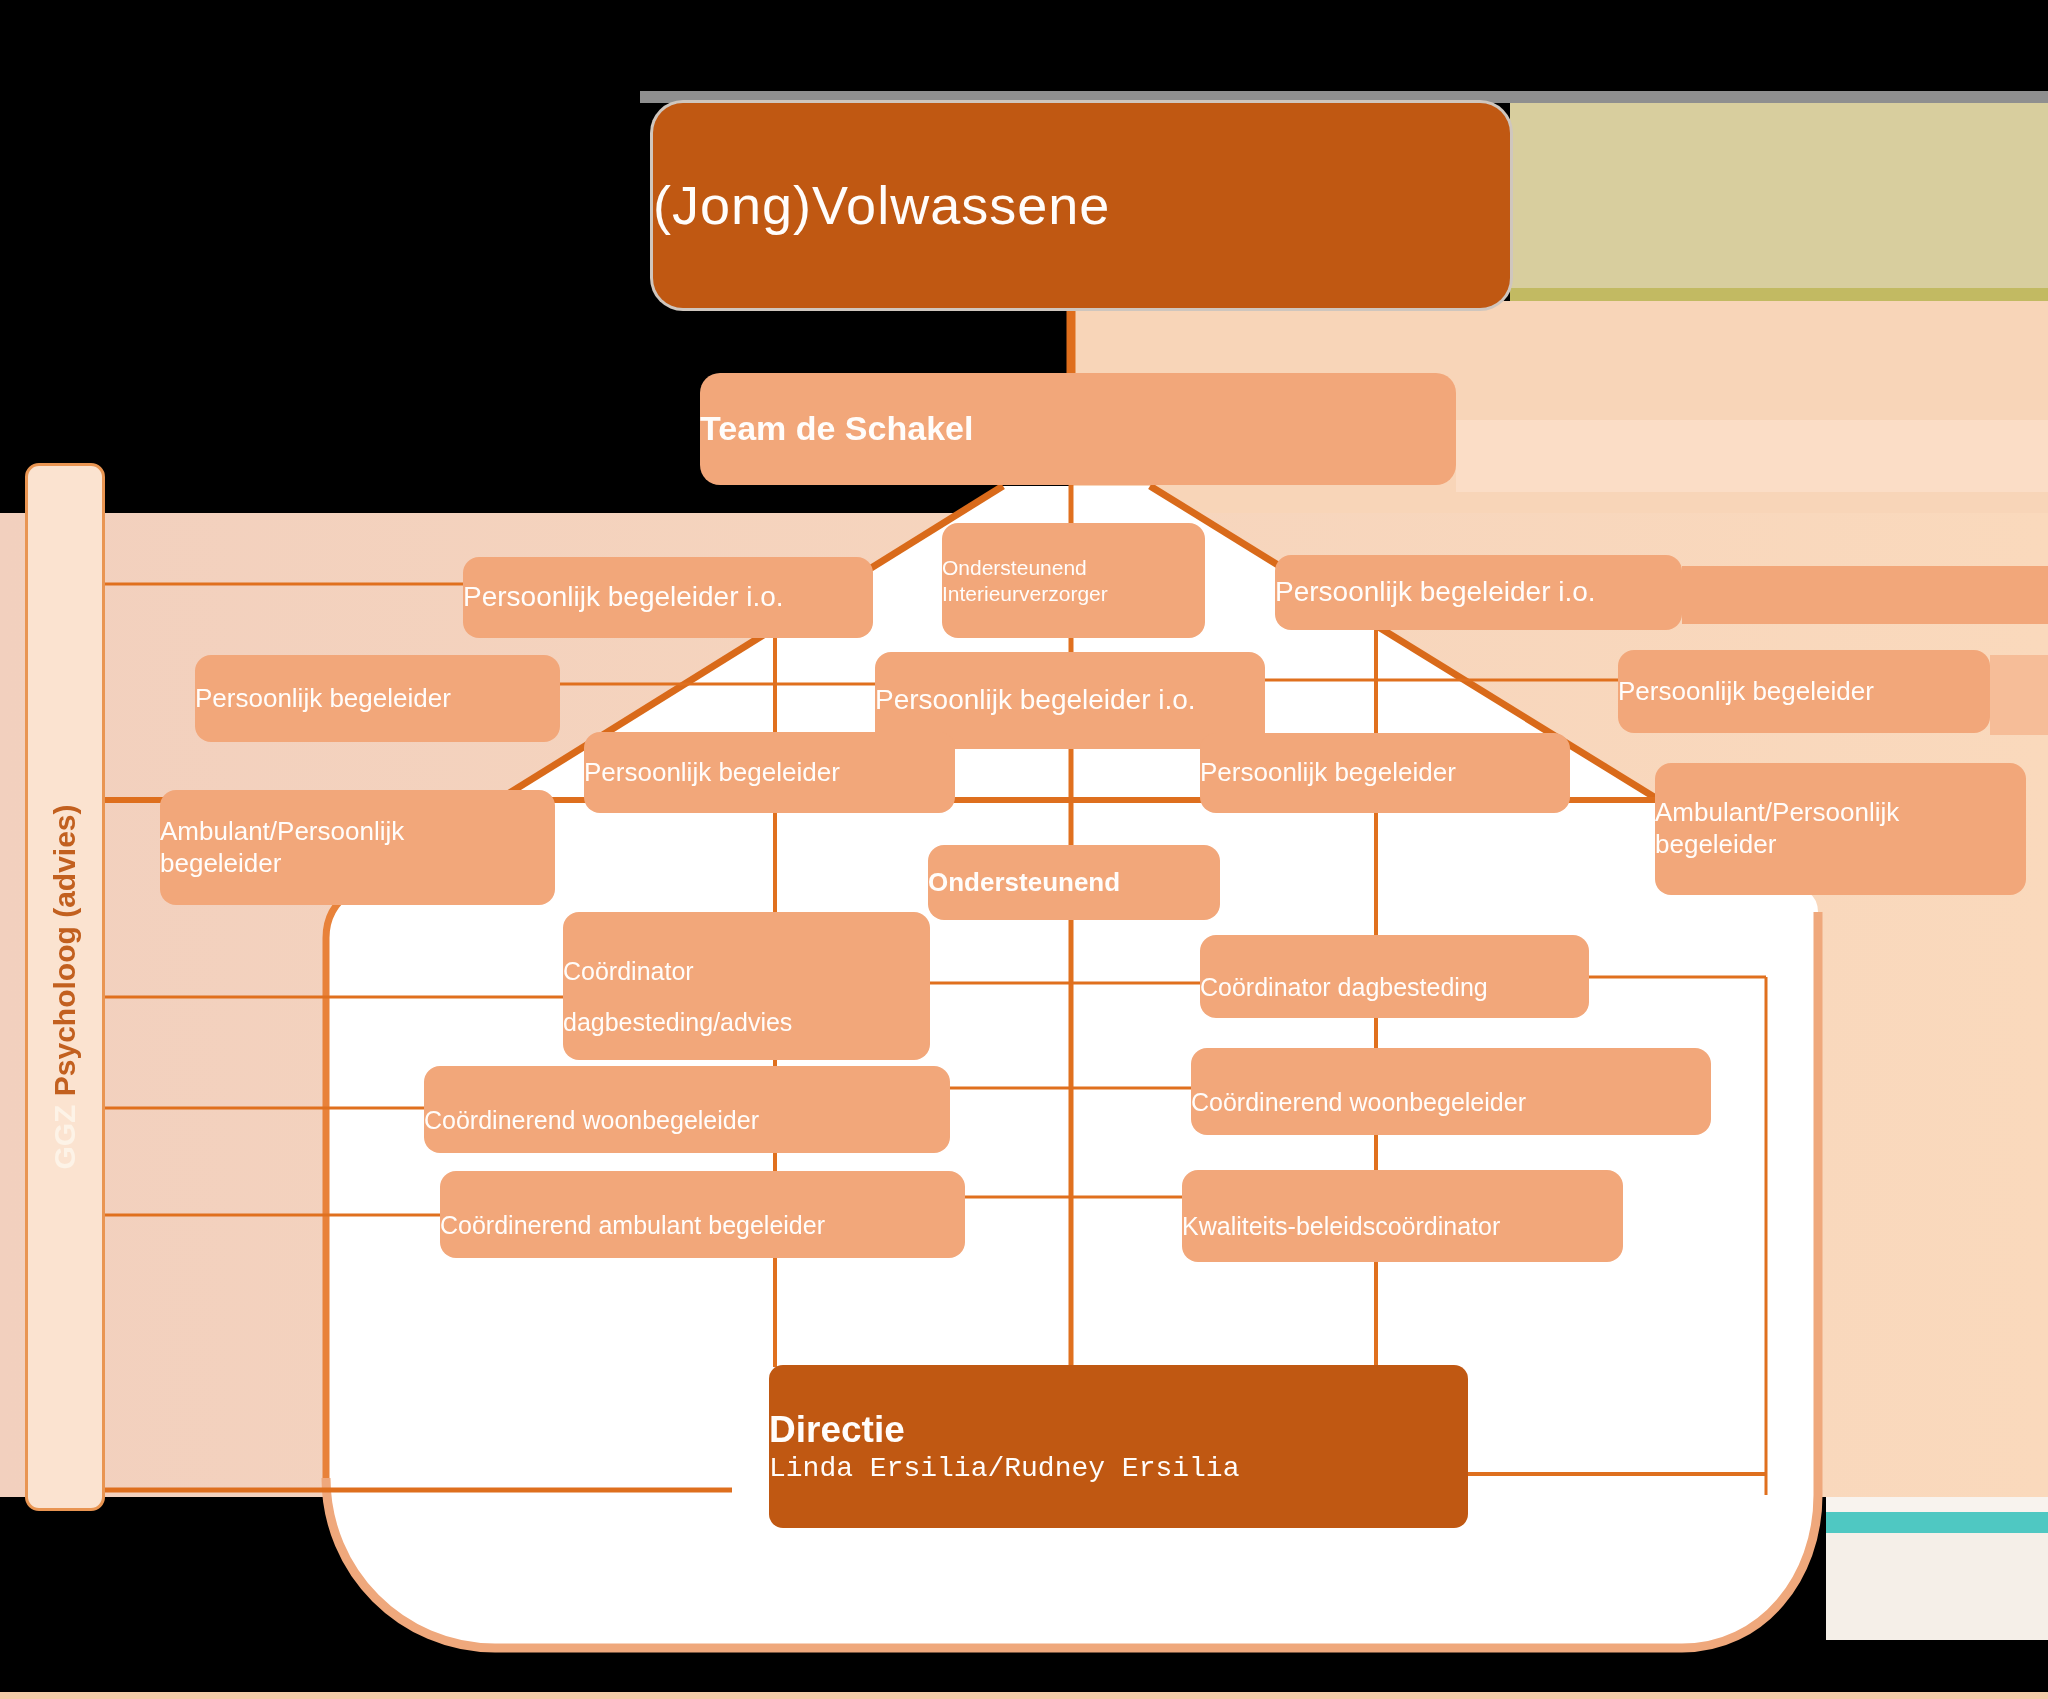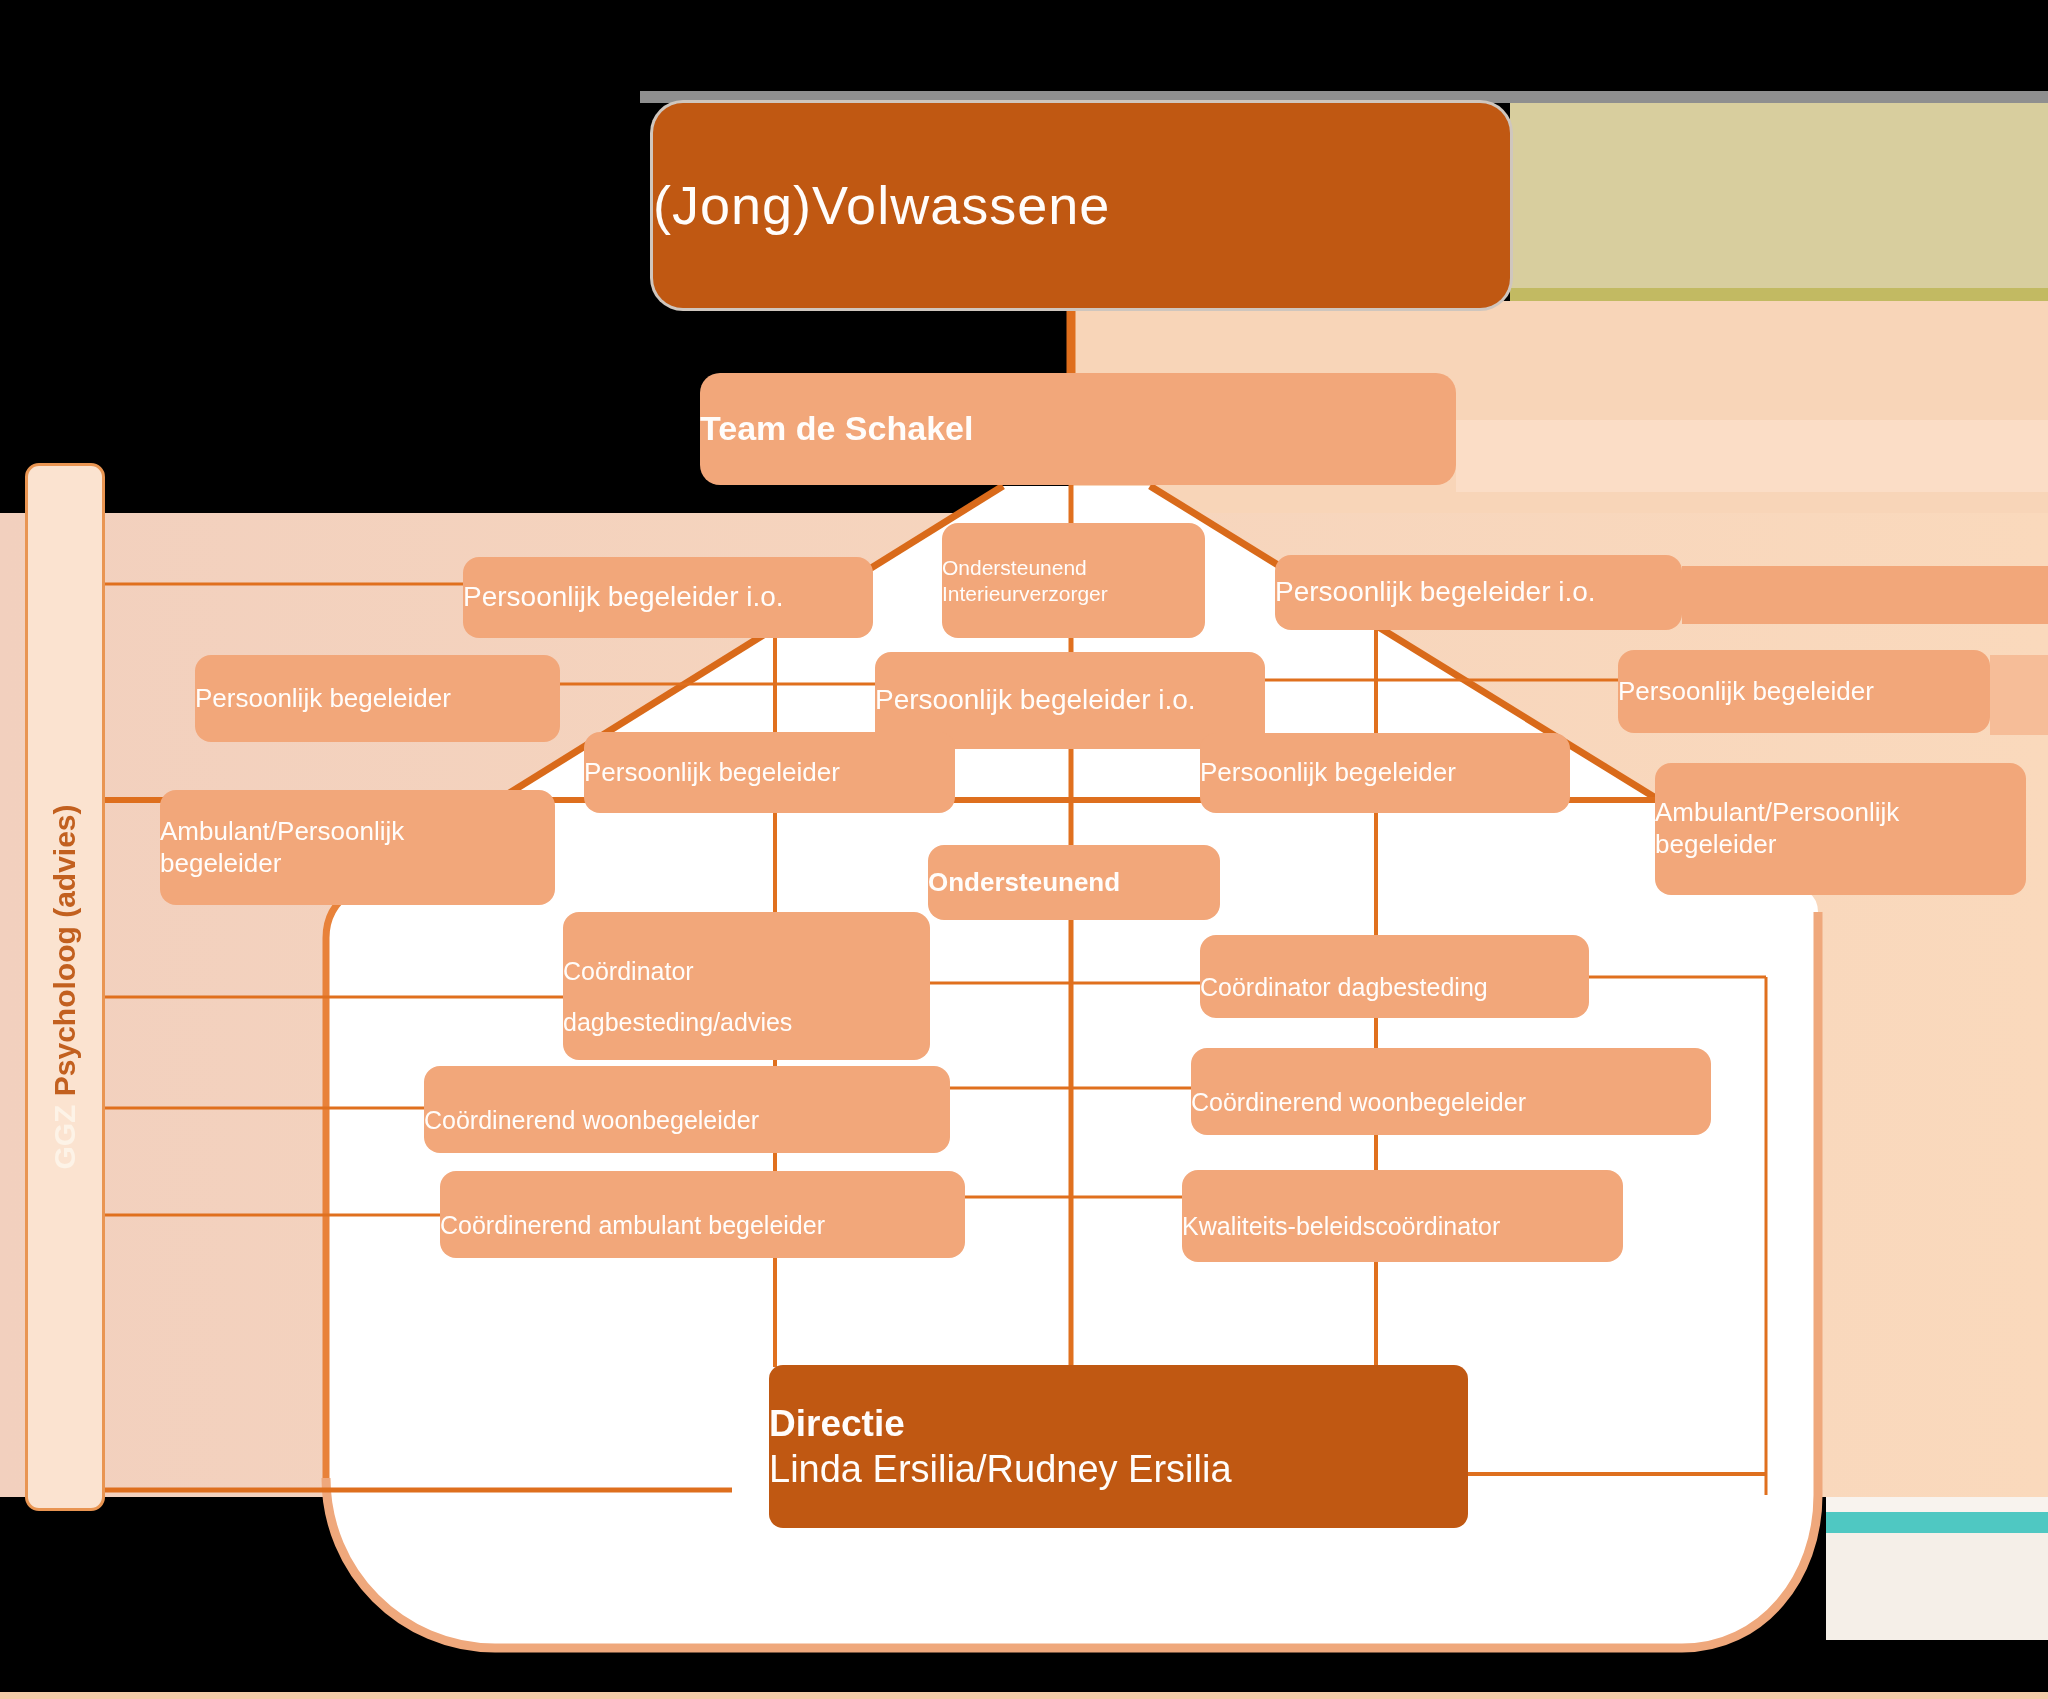--- a/index.html
+++ b/index.html
@@ -12,21 +12,21 @@
   .box-dark{background:#C05812;}
   .band{position:absolute;background:#F2A77A;}
   .t-title{font-size:54px;letter-spacing:1px;}
   .t-team{font-size:34px;font-weight:bold;}
   .t-io{font-size:28px;}
   .t-std{font-size:26px;}
   .t-small{font-size:21px;}
   .t-coord{font-size:25px;margin-top:21px;}
   .t-office{font-size:26px;font-weight:bold;}
   .t-dir1{font-size:37px;font-weight:bold;}
-  .t-dir2{font-size:38px;}
+  .t-dir2{font-size:28px;font-family:Liberation Mono, monospace;}
   #ggz-box{position:absolute;left:25px;top:463px;width:74px;height:1042px;background:#FBE3D0;
            border:3px solid #E99552;border-radius:14px;}
   #ggz-box .vtext{position:absolute;left:50%;top:50%;transform:translate(-50%,-50%) rotate(-90deg);
            white-space:nowrap;font-size:30px;font-weight:bold;}
   #ggz-box .ggz-prefix{color:#FDF3E7;}
   #ggz-box .ggz-rest{color:#C2601F;}
 </style>
 </head>
 <body>
 

